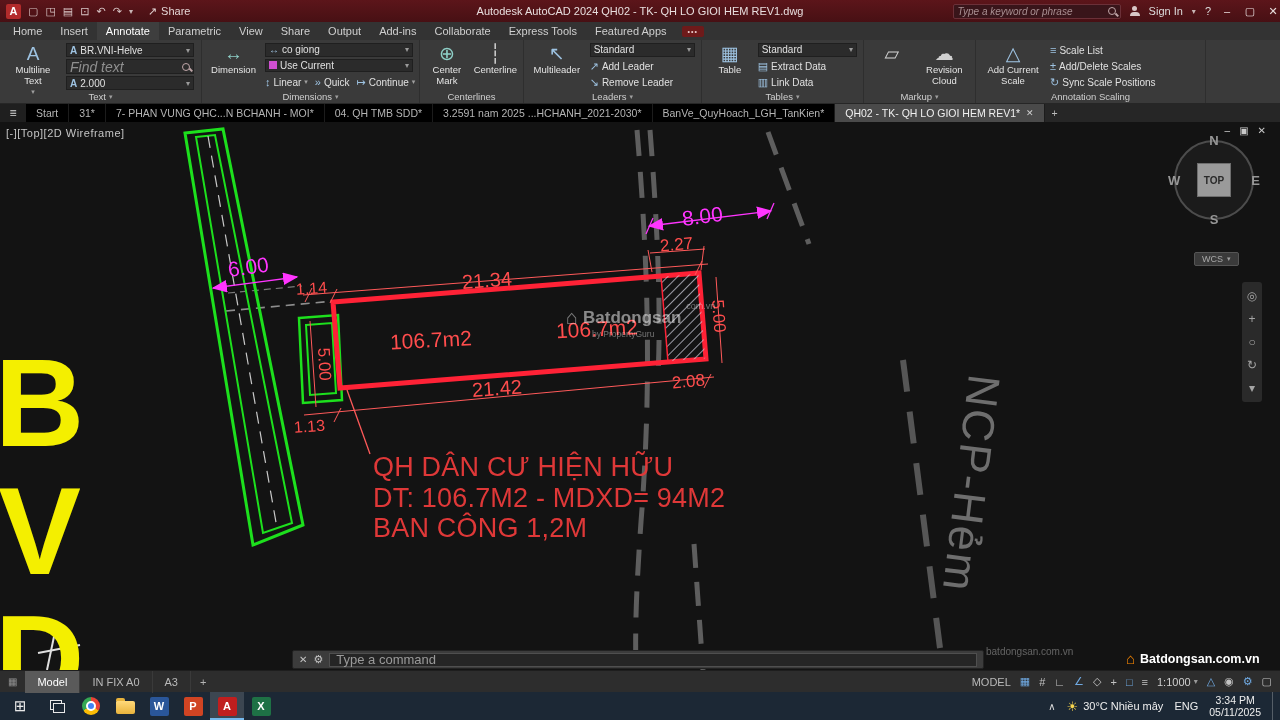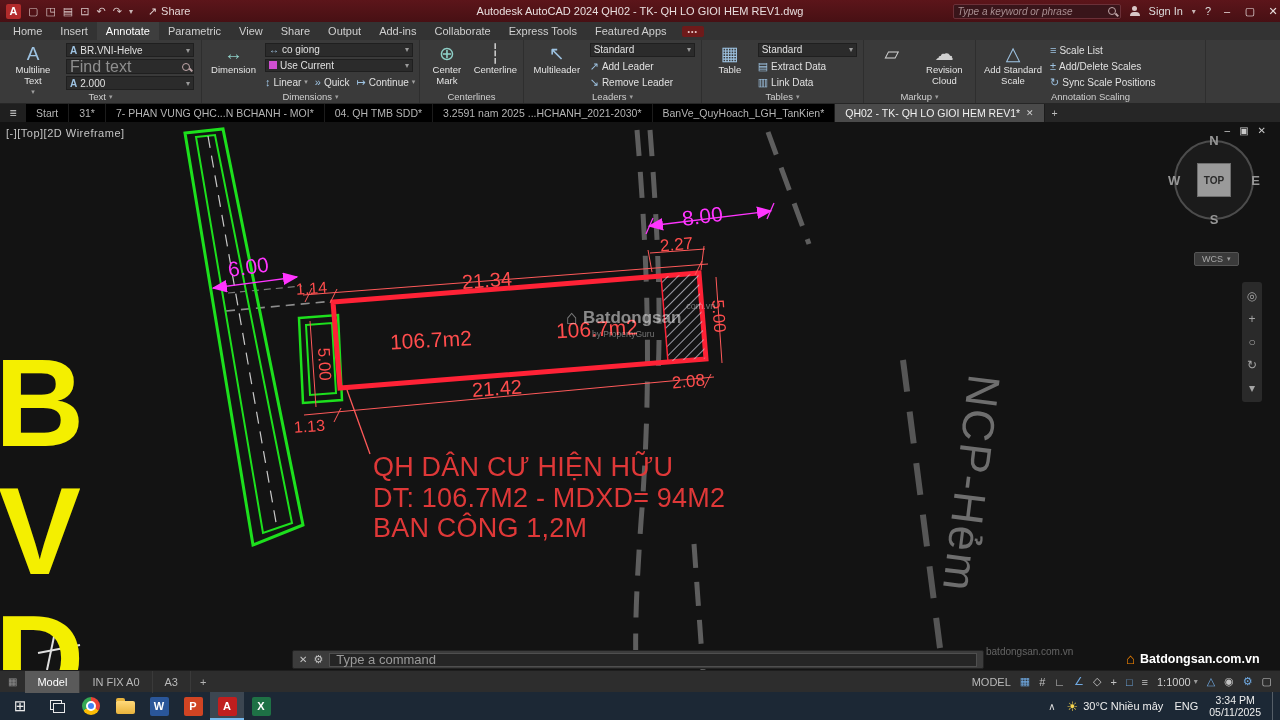--- a/index.html
+++ b/index.html
@@ -40,21 +40,21 @@
 .glyph{font-size:19px;line-height:21px;color:#9ec3e2;}
 .glyph.teal{color:#8fd0c8;}
 .glyph.lite{color:#cfcfcf;}
 .tinycaret{font-size:7px;color:#9f9f9f;}
 .col{display:flex;flex-direction:column;gap:2px;}
 .combo{display:flex;align-items:center;gap:3px;background:#2b2b2b;border:1px solid #1f1f1f;height:15px;padding:0 3px;font-size:10px;color:#e0e0e0;white-space:nowrap;}
 .combo .caret{margin-left:auto;color:#9a9a9a;}
 .cicon{color:#9ec3e2;font-size:10px;font-weight:bold;}
 .swatch{width:8px;height:8px;background:#cf4fd0;display:inline-block;flex:none;}
 .findrow{display:flex;align-items:center;background:#2b2b2b;border:1px solid #1f1f1f;height:15px;padding:0 3px;gap:3px;}
-.findrow input{flex:1;background:transparent;border:0;outline:0;color:#ccc;font-size:16px;min-width:0;}
+.findrow input{flex:1;background:transparent;border:0;outline:0;color:#ccc;font-size:14px;font-style:italic;min-width:0;}
 .findrow input::placeholder{color:#8f8f8f;}
 .btnrow{display:flex;gap:7px;align-items:center;}
 .sbtn{display:flex;align-items:center;gap:3px;font-size:10px;color:#e0e0e0;height:16px;white-space:nowrap;}
 .sicon{color:#9ec3e2;font-size:11px;}
 
 
 .ftabs{height:18px;background:#262626;display:flex;align-items:stretch;font-size:10.5px;color:#b4b4b4;}
 .hamb{width:26px;display:flex;align-items:center;justify-content:center;color:#ddd;font-size:12px;background:#1f1f1f;}
 .ftab{padding:0 10px;display:flex;align-items:center;gap:6px;background:#000000;border-right:1px solid #1c1c1c;white-space:nowrap;}
 .ftab.active{background:#4a4a4a;color:#f0f0f0;}
@@ -328,21 +328,21 @@
       </div>
       <div class="panel-label">
         <span>Markup</span>
         <span class="pcaret">▾</span>
       </div>
     </div>
 
     <div class="panel" style="width:230px">
       <div class="bigbtn" style="width:62px">
         <span class="glyph">△</span>
-        <span>Add Standard Scale</span>
+        <span>Add Current Scale</span>
       </div>
       <div class="col" style="width:140px">
         <span class="sbtn">
           <span class="sicon">≡</span>
           <span>Scale List</span>
         </span>
         <span class="sbtn">
           <span class="sicon">±</span>
           <span>Add/Delete Scales</span>
         </span>

